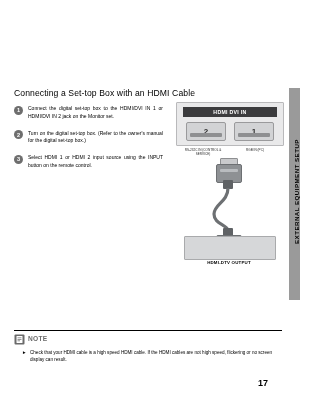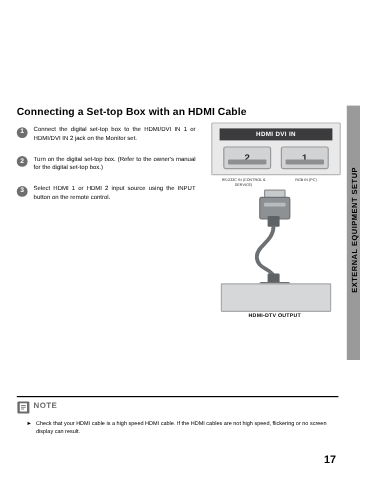--- a/index.html
+++ b/index.html
@@ -22,21 +22,21 @@
     position:absolute;right:-1px;top:92px;width:10px;height:200px;
     writing-mode:vertical-rl;
     transform:rotate(180deg);
     display:flex;align-items:center;justify-content:center;
     font-size:6.2px;font-weight:bold;letter-spacing:.45px;
     color:#000;
   }
 
   .title{
     position:absolute;left:14px;top:88px;
-    font-size:8.6px;font-weight:bold;letter-spacing:.1px;
+    font-size:8.6px;font-weight:normal;letter-spacing:.1px;
   }
 
   .steps{position:absolute;left:14px;top:105px;width:150px;}
   .step{display:flex;align-items:flex-start;margin-bottom:9px;}
   .bullet{
     flex:0 0 auto;width:9px;height:9px;border-radius:50%;
     background:#6e6e6e;color:#fff;font-size:5.6px;font-weight:bold;
     display:flex;align-items:center;justify-content:center;
     margin-right:5px;margin-top:.5px;
   }
@@ -137,21 +137,21 @@
     position:absolute;left:28px;top:335px;font-size:6.6px;font-weight:bold;color:#6b6b6b;letter-spacing:.3px;
   }
   .note-body{
     position:absolute;left:22px;top:350px;width:258px;
     font-size:4.6px;line-height:1.5;
   }
   .note-body .arrow{position:absolute;left:0;top:0;font-size:4.6px;}
   .note-body .txt{display:block;margin-left:8px;}
 
   .pageno{
-    position:absolute;left:270px;top:378px;font-size:9px;font-weight:bold;
+    position:absolute;left:258px;top:378px;font-size:9px;font-weight:bold;
   }
 </style>
 </head>
 <body>
 
 <div class="page">
 
   <div class="side-tab"></div>
   <div class="side-label">EXTERNAL EQUIPMENT SETUP</div>
 

